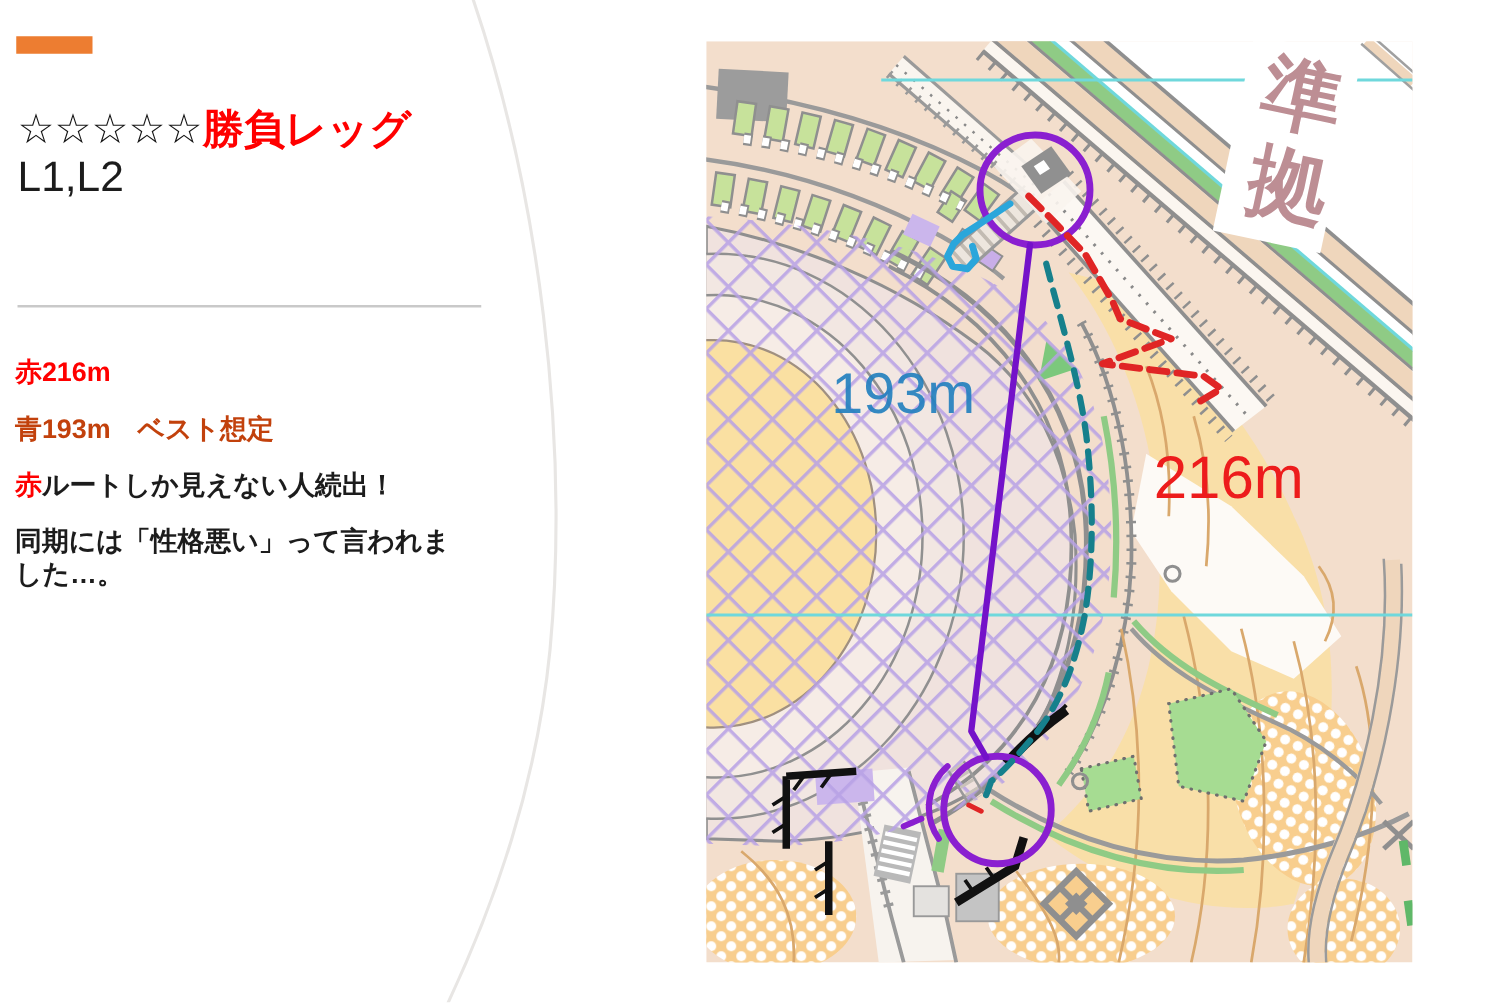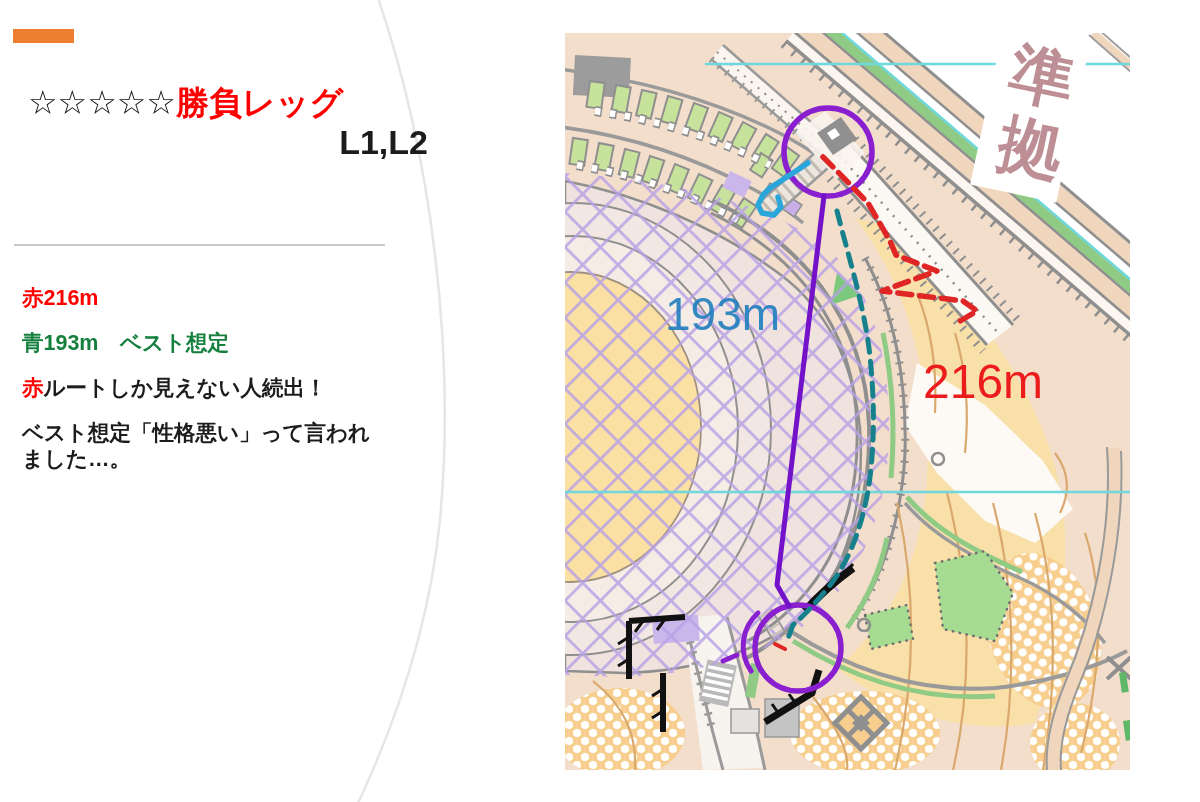--- a/index.html
+++ b/index.html
@@ -1,30 +1,30 @@
 <!DOCTYPE html>
 <html><head>
 <meta charset="utf-8">
 <style>
   html,body{margin:0;padding:0;background:#ffffff;}
   .slide{position:relative;width:1200px;height:802px;background:#fff;overflow:hidden;
          font-family:"Liberation Sans","DejaVu Sans",sans-serif;}
   .accent-bar{position:absolute;left:13px;top:29px;width:61px;height:14px;background:#ED7D31;}
   .deco-arc{position:absolute;left:0;top:0;pointer-events:none;}
-  .title-block{position:absolute;left:14px;top:82px;width:400px;color:#1c1c1c;margin-left:14px;}
+  .title-block{position:absolute;left:14px;top:82px;width:400px;color:#1c1c1c;}
   .title-line{font-size:33px;font-weight:700;line-height:1.25;letter-spacing:0px;white-space:nowrap;}
   .title-line .stars{color:#111;font-weight:700;}
   .title-line .emph{color:#FF0000;}
-  .sub-line{font-size:34px;font-weight:700;line-height:1.12;color:#1c1c1c;text-align:right;}
+  .sub-line{font-size:34px;font-weight:400;line-height:1.12;color:#1c1c1c;}
   .divider{position:absolute;left:14px;top:244px;width:371px;border-top:2px solid #C9C9C9;}
-  .notes{position:absolute;left:22px;top:286px;width:356px;font-size:21.5px;font-weight:700;
+  .notes{position:absolute;left:12px;top:286px;width:356px;font-size:21.5px;font-weight:700;
          color:#1c1c1c;line-height:1.17;}
   .notes p{margin:0 0 20px 0;}
   .t-red{color:#FF0000;}
-  .t-blue{color:#15803d;margin-top:34px;}
+  .t-blue{color:#c2410c;margin-top:34px;}
   .map-wrap{position:absolute;left:565px;top:33px;width:565px;height:737px;}
   .map-wrap svg{display:block;}
   text.dist-label{font-family:"Liberation Sans","DejaVu Sans",sans-serif;font-weight:400;}
   text.corner-kanji{font-family:"DejaVu Serif","Liberation Serif",serif;font-weight:700;}
 </style>
 </head>
 <body>
 
 <div class="slide">
 
@@ -40,21 +40,21 @@
     </div>
     <div class="sub-line">L1,L2</div>
   </div>
 
   <div class="divider"></div>
 
   <div class="notes">
     <p><span class="t-red">赤216m</span></p>
     <p><span class="t-blue">青193m　ベスト想定</span></p>
     <p><span class="t-red">赤</span><span>ルートしか見えない人続出！</span></p>
-    <p><span>ベスト想定「性格悪い」って言われました…。</span></p>
+    <p><span>同期には「性格悪い」って言われました…。</span></p>
   </div>
 
   <div class="map-wrap">
   <svg width="565" height="737" viewBox="0 0 565 737">
     <defs>
       <pattern id="hatch" width="25" height="25" patternUnits="userSpaceOnUse" patternTransform="rotate(45)">
         <path d="M0,0 H25 M0,0 V25" stroke="#B7A1E5" stroke-opacity="0.85" stroke-width="5.5" fill="none"></path>
       </pattern>
       <pattern id="dots" width="16" height="16" patternUnits="userSpaceOnUse">
         <rect width="16" height="16" fill="#F8CE8E"></rect>

